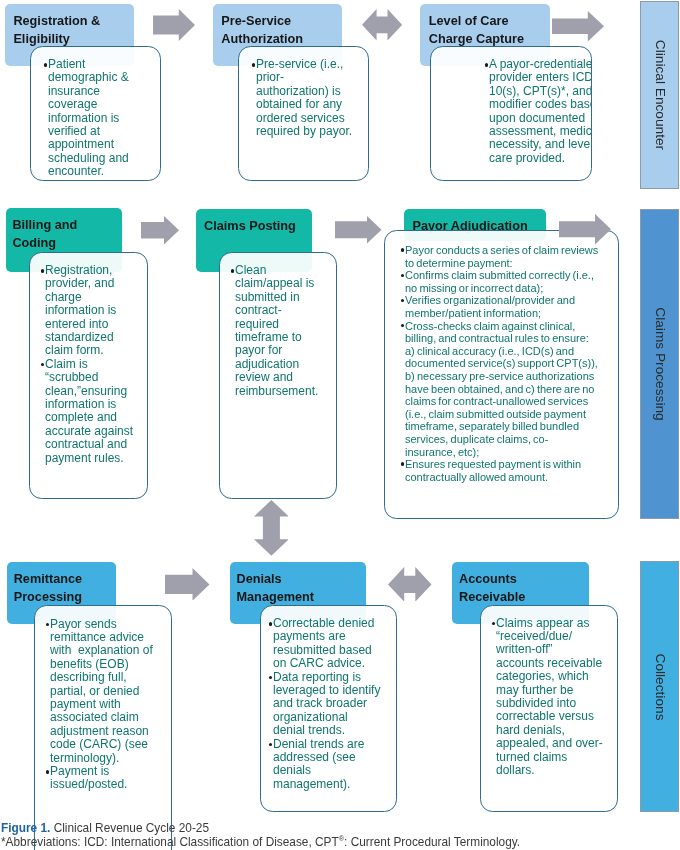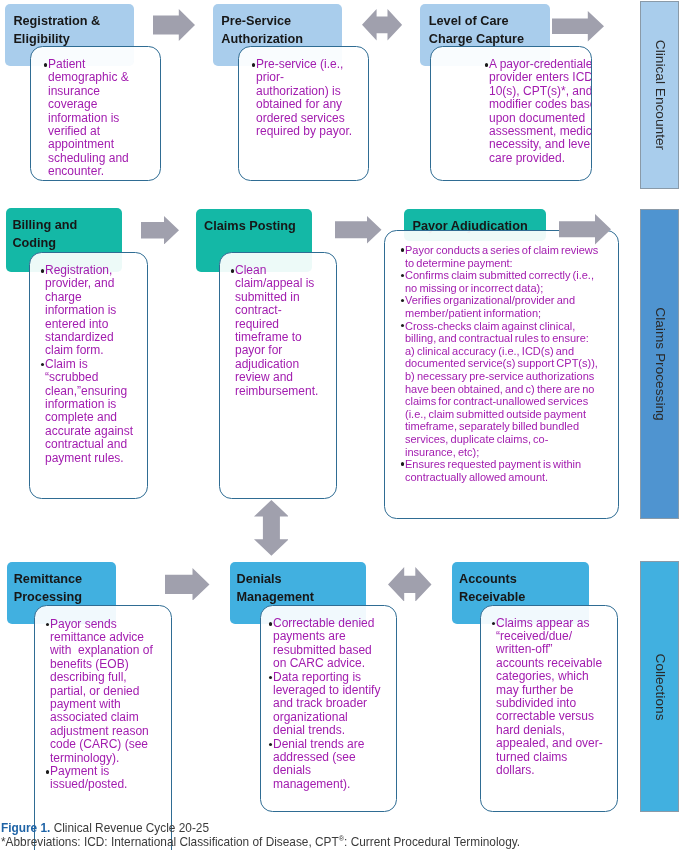--- a/index.html
+++ b/index.html
@@ -12,21 +12,21 @@
        padding:8px 9px 0 8.5px;font-weight:bold;color:#171717;
        font-size:12.7px;line-height:18px;letter-spacing:0px;}
   .hdr.blue1{background:#a9cdec;}
   .hdr.blue2{background:#14b8a6;}
   .hdr.blue3{background:#41b0e0;}
 
   .bodybox{position:absolute;border:1.15px solid #2f6c93;border-radius:12.5px;
        background:rgba(255,255,255,0.925);box-sizing:border-box;
        padding:11px 7px 5px 7px;overflow:hidden;}
   .bodybox ul{margin:0;padding:0;list-style:none;}
-  .bodybox li{position:relative;padding-left:6px;color:#a21caf;
+  .bodybox li{position:relative;padding-left:6px;color:#0f766e;
        font-size:12px;line-height:13.4px;margin:0;}
   .bodybox li:before{content:"";position:absolute;left:1.8px;top:5px;
        width:3.6px;height:3.6px;border-radius:50%;background:#1b1b1b;}
   .bodybox li+li{margin-top:0;}
   .bodybox ul.small li{font-size:11px;line-height:12.6px;word-spacing:-0.9px;}
   .bodybox ul.small li:before{top:4.4px;width:3.3px;height:3.3px;}
 
   .band{position:absolute;box-sizing:border-box;border:1px solid #8a9aa8;}
   .band .blabel{position:absolute;left:50%;top:50%;white-space:nowrap;
        font-size:13.7px;color:#2a2a2a;transform:translate(-50%,-50%) rotate(90deg);}

